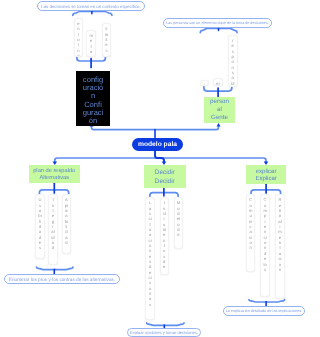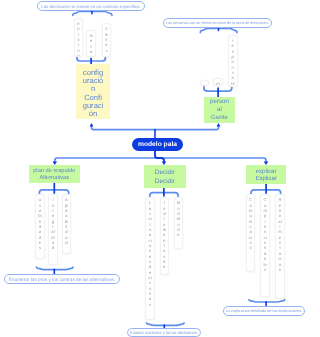--- a/index.html
+++ b/index.html
@@ -87,21 +87,21 @@
       <path d="M 266.1 184.2 L 266.1 193.0" fill="none" stroke="#0a3ce0" stroke-width="1.7" stroke-linecap="round" stroke-linejoin="round"></path>
       <path d="M 249 299.6 L 249 299.75120000000004
         Q 249 300.8 252.15 301.04
         Q 255.16 302 256 302
         L 277.6 302
         Q 278.44 302 281.45000000000005 301.04
         Q 284.6 300.8 284.6 299.75120000000004 L 284.6 299.6" fill="none" stroke="#5e8df0" stroke-width="1.7" stroke-linecap="round" stroke-linejoin="round"></path>
       <path d="M 266.1 301.8 L 266.1 306.6" fill="none" stroke="#0a3ce0" stroke-width="1.6" stroke-linecap="round" stroke-linejoin="round"></path>
     </svg>
 <div class="pill" style="left: 132px; top: 138px; width: 51px; height: 13px; font-size: 6.7px; background: rgb(10, 60, 224);">modelo pala</div>
-    <div class="gbox" style="left: 76px; top: 64px; width: 34px; height: 55px; font-size: 7.6px; background: #fef9c3; color: rgb(91, 133, 207);">
+    <div class="gbox" style="left: 76px; top: 71px; width: 34px; height: 55px; font-size: 7.6px; background: #000000; color: rgb(91, 133, 207);">
       <span style="width: 21px; line-height: 1.08; transform: translateY(1.8px);">configuración Configuración</span>
     </div>
     <div class="note" style="left: 37px; top: 1px; width: 108px; height: 10.4px; font-size: 4.35px; border-color: rgb(149, 179, 242); color: rgb(125, 156, 230);">Las decisiones se toman en un contexto específico.</div>
     <div class="gbox" style="left: 204px; top: 97.4px; width: 31px; height: 25.5px; font-size: 6.2px; background: rgb(198, 249, 160); color: rgb(91, 133, 207);">
       <span style="width: 21px; line-height: 1.3;">personal Gente</span>
     </div>
     <div class="note" style="left: 163px; top: 18px; width: 109px; height: 10.4px; font-size: 3.68px; border-color: rgb(149, 179, 242); color: rgb(125, 156, 230);">Las personas son un elemento clave de la toma de decisiones.</div>
     <div class="gbox" style="left: 28.6px; top: 165px; width: 51.3px; height: 18.2px; font-size: 5.7px; background: rgb(198, 249, 160); color: rgb(91, 133, 207);">
       <span style="width: 44px; line-height: 1.25; transform: translateY(1.4px);">plan de respaldo Alternativas</span>
     </div>

